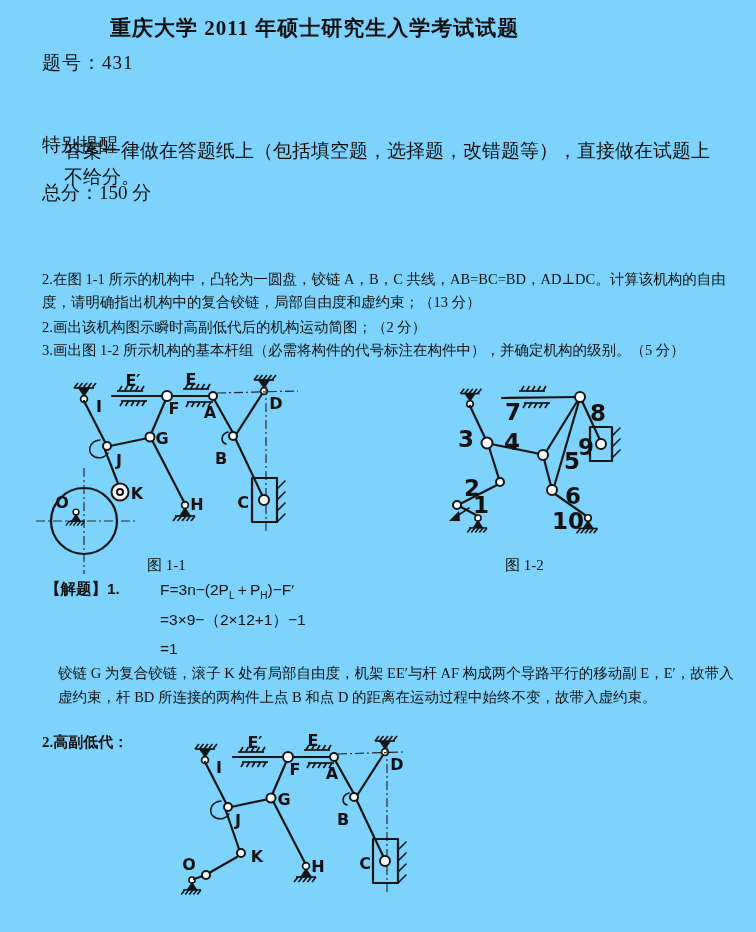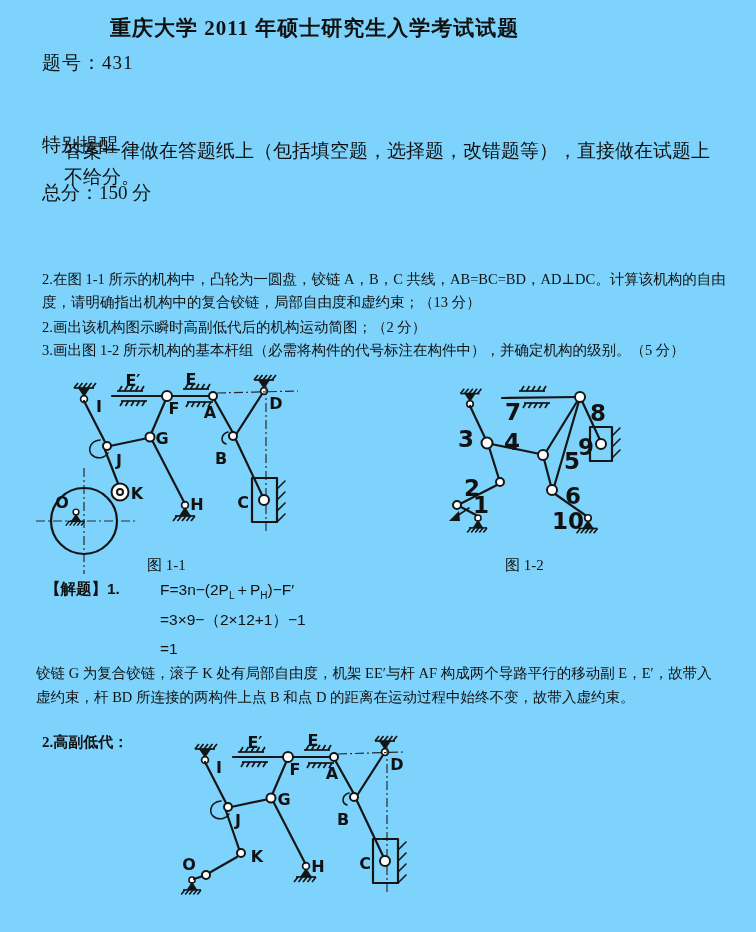--- a/index.html
+++ b/index.html
@@ -161,21 +161,21 @@
     <text class="num" x="572" y="469">5</text>
     <text class="num" x="573" y="504">6</text>
     <text class="num" x="568" y="529">10</text>
   </svg>
   <div class="abs cap" style="left:505px;top:556px;">图 1-2</div>
 
   <div class="abs formula bold" style="left:45px;top:579px;">【解题】1.</div>
   <div class="abs formula" style="left:160px;top:580px;"><span>F=3n−(2P</span><sub>L</sub><span>＋P</span><sub>H</sub><span>)−F′</span></div>
   <div class="abs formula" style="left:160px;top:610px;">=3×9−（2×12+1）−1</div>
   <div class="abs formula" style="left:160px;top:640px;">=1</div>
-  <div class="abs body" style="left:36px;top:661px;width:684px;line-height:24px;">铰链 G 为复合铰链，滚子 K 处有局部自由度，机架 EE′与杆 AF 构成两个导路平行的移动副 E，E′，故带入虚约束，杆 BD 所连接的两构件上点 B 和点 D 的距离在运动过程中始终不变，故带入虚约束。</div>
+  <div class="abs body" style="left:58px;top:661px;width:684px;line-height:24px;">铰链 G 为复合铰链，滚子 K 处有局部自由度，机架 EE′与杆 AF 构成两个导路平行的移动副 E，E′，故带入虚约束，杆 BD 所连接的两构件上点 B 和点 D 的距离在运动过程中始终不变，故带入虚约束。</div>
   <div class="abs body bold" style="left:42px;top:731px;font-size:15px;">2.高副低代：</div>
 
   <svg style="left:175px;top:738px;" width="245" height="194" viewBox="175 738 245 194">
 
     <use href="#gnd" transform="translate(205,760) rotate(180)"></use>
     <use href="#gnd" transform="translate(385,752) rotate(180)"></use>
     <use href="#gnd" transform="translate(306,866)"></use>
     <use href="#gnd" transform="translate(192,880) scale(0.9)"></use>
 
     <line class="dd" x1="338" y1="754" x2="403" y2="752"></line>

